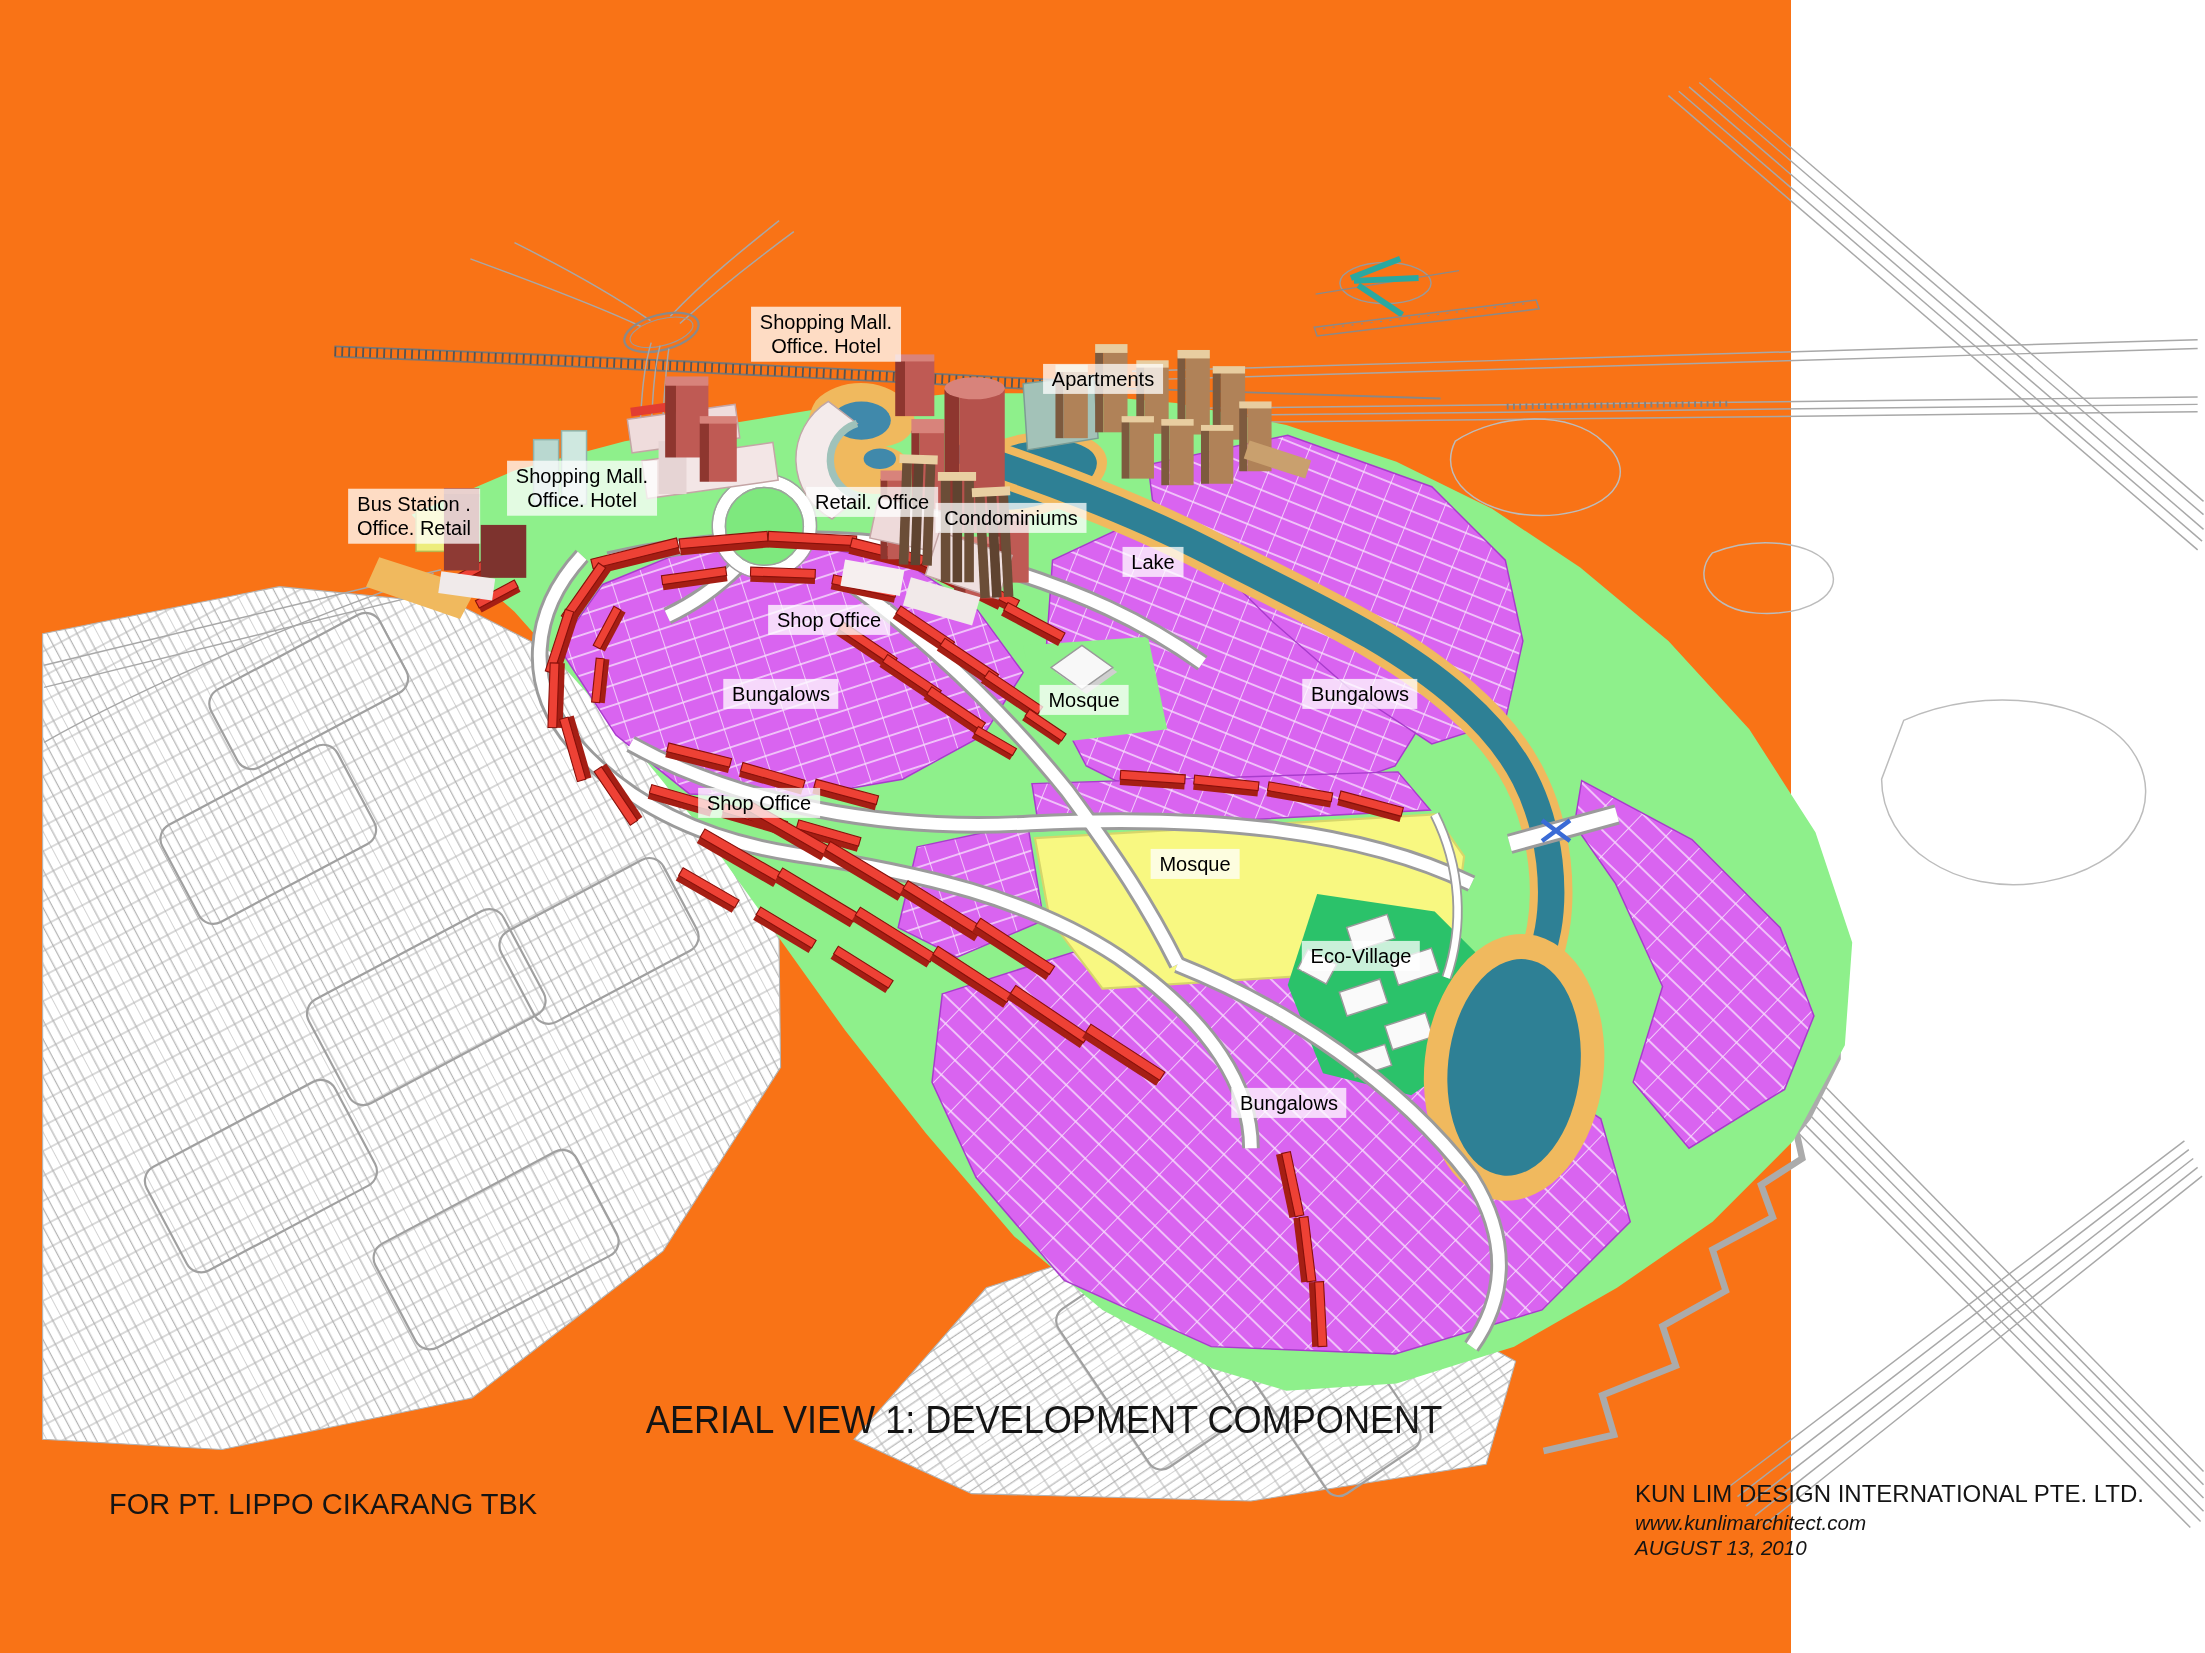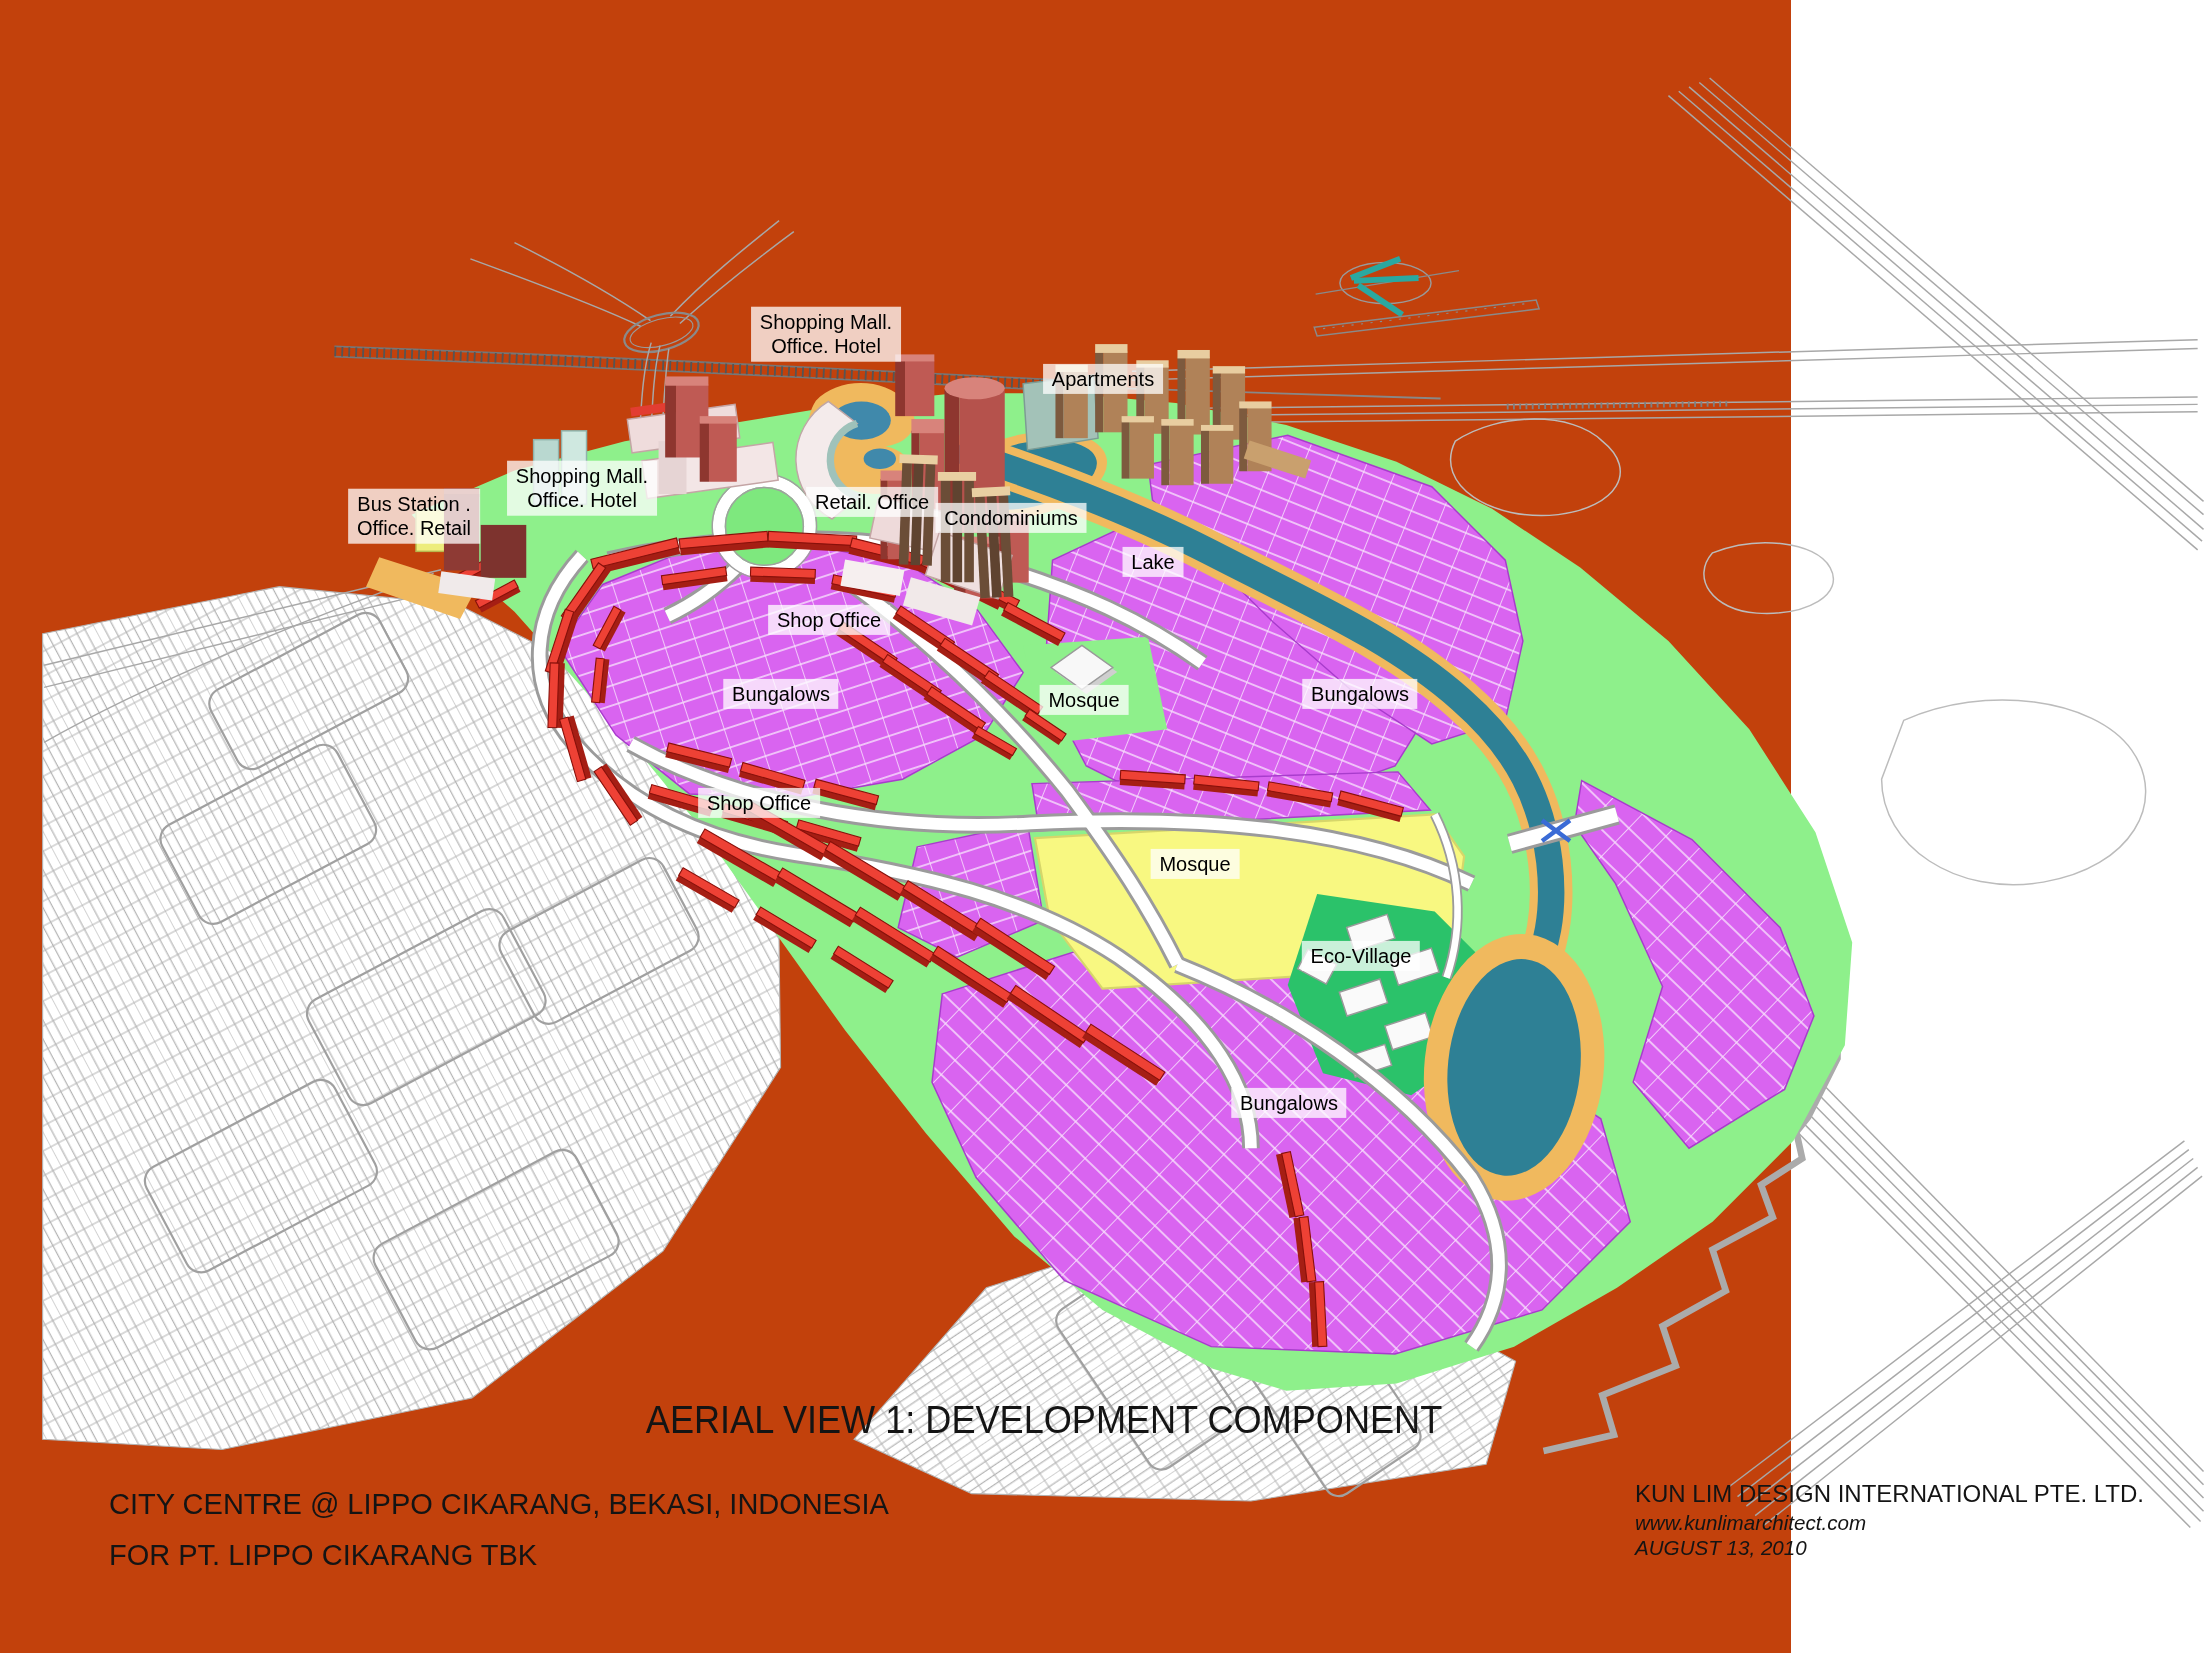--- a/index.html
+++ b/index.html
@@ -1,17 +1,17 @@
 <!DOCTYPE html>
 <html style="font-size:11.8px"><head>
 <meta charset="utf-8">
 <style>
   html,body{margin:0;padding:0;background:#ffffff;}
   body{width:2205px;height:1654px;overflow:hidden;font-family:"Liberation Sans",sans-serif;}
-  #stage{position:relative;width:1791px;height:1654px;background:#c2410c;}
+  #stage{position:relative;width:1791px;height:1654px;background:#f97316;}
   #stage svg{position:absolute;left:0;top:0;}
   .lbl{position:absolute;transform:translate(-50%,-50%);background:rgba(255,255,255,.75);
        color:#000;font-size:20px;line-height:1.22;padding:2.9px 8.8px;text-align:center;white-space:nowrap;}
   .lbl span{display:block;}
   .title{position:absolute;transform:translate(-50%,-50%) scaleX(.95);color:#141414;font-size:38px;
          letter-spacing:0;white-space:nowrap;}
   .foot{position:absolute;color:#141414;white-space:nowrap;}
   .foot-l{font-size:29px;line-height:51px;}
   .fr1{font-size:24px;}
   .fr2,.fr3{font-size:20.6px;font-style:italic;}
@@ -366,20 +366,19 @@
 <div class="lbl" style="left:1084px;top:700px">Mosque</div>
 <div class="lbl" style="left:1360px;top:694px">Bungalows</div>
 <div class="lbl" style="left:759px;top:803px">Shop Office</div>
 <div class="lbl" style="left:1195px;top:864px">Mosque</div>
 <div class="lbl" style="left:1361px;top:956px">Eco-Village</div>
 <div class="lbl" style="left:1289px;top:1103px">Bungalows</div>
 
 <div class="title" style="left:1044px;top:1420px">AERIAL VIEW 1: DEVELOPMENT COMPONENT</div>
 
 <div class="foot foot-l" style="left:109px;top:1479px">
-  <div>CITY CENTRE @ LIPPO CIKARANG, BEKASI, INDONESIA</div>
   <div>FOR PT. LIPPO CIKARANG TBK</div>
 </div>
 <div class="foot fr1" style="left:1635px;top:1480px">KUN LIM DESIGN INTERNATIONAL PTE. LTD.</div>
 <div class="foot fr2" style="left:1635px;top:1511px">www.kunlimarchitect.com</div>
 <div class="foot fr3" style="left:1635px;top:1536px">AUGUST 13, 2010</div>
 </div>
 
 
 </body></html>

